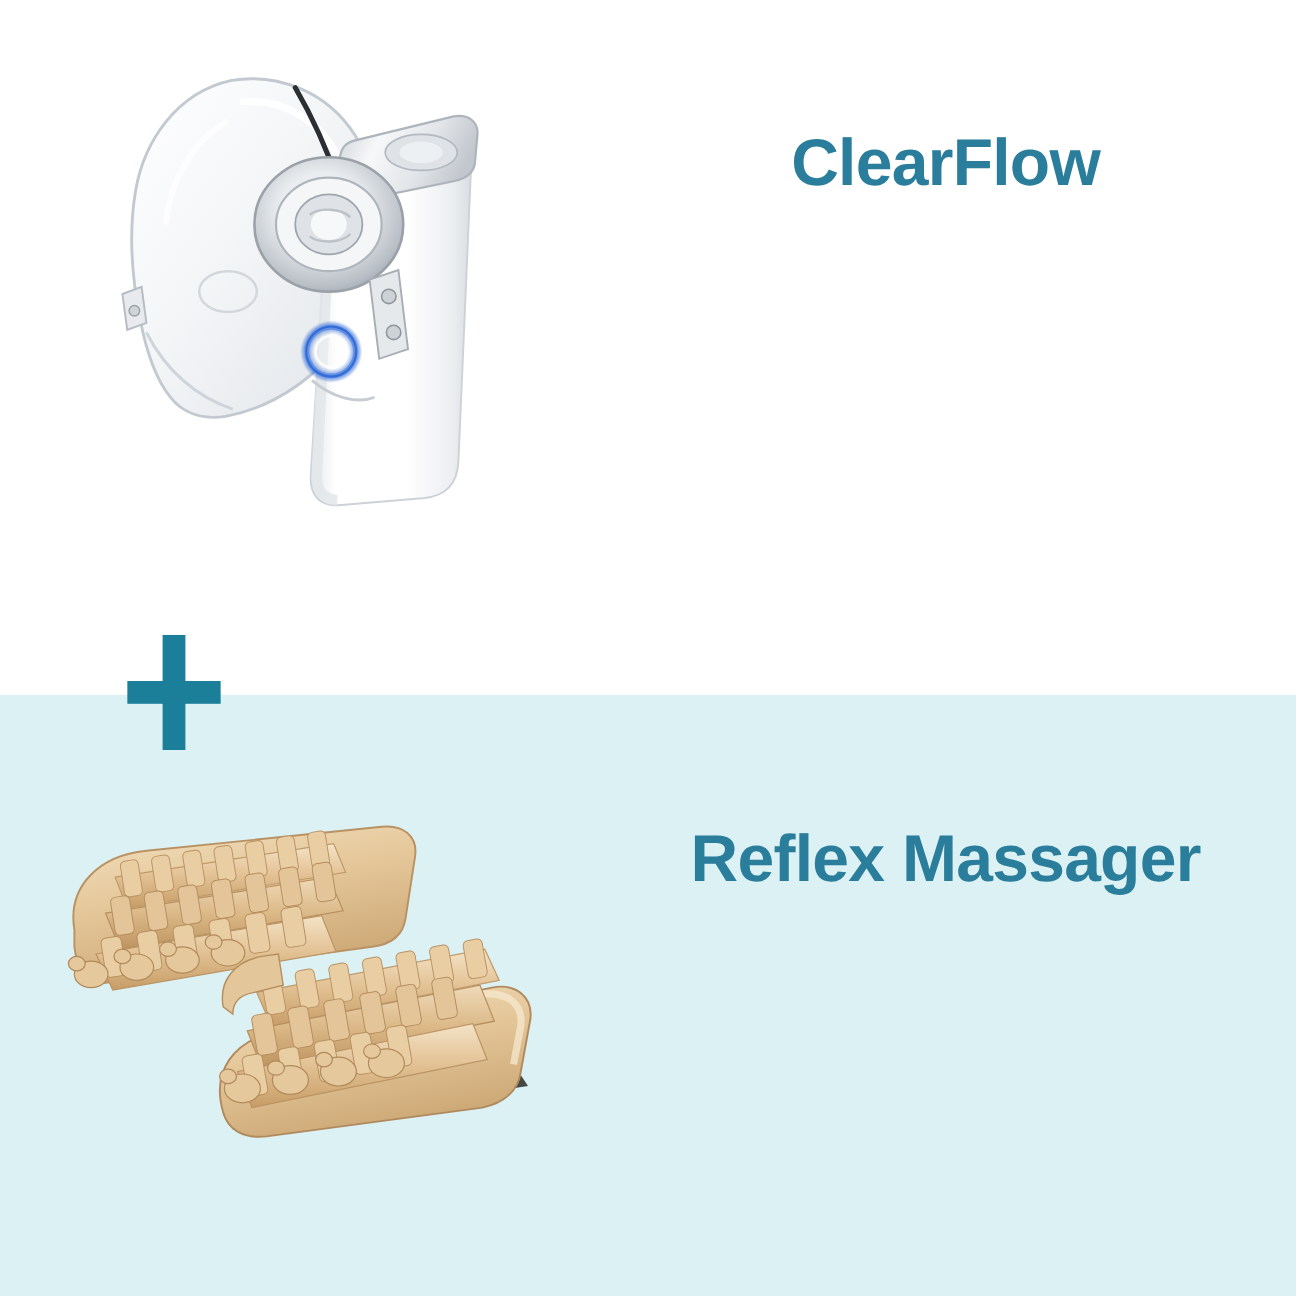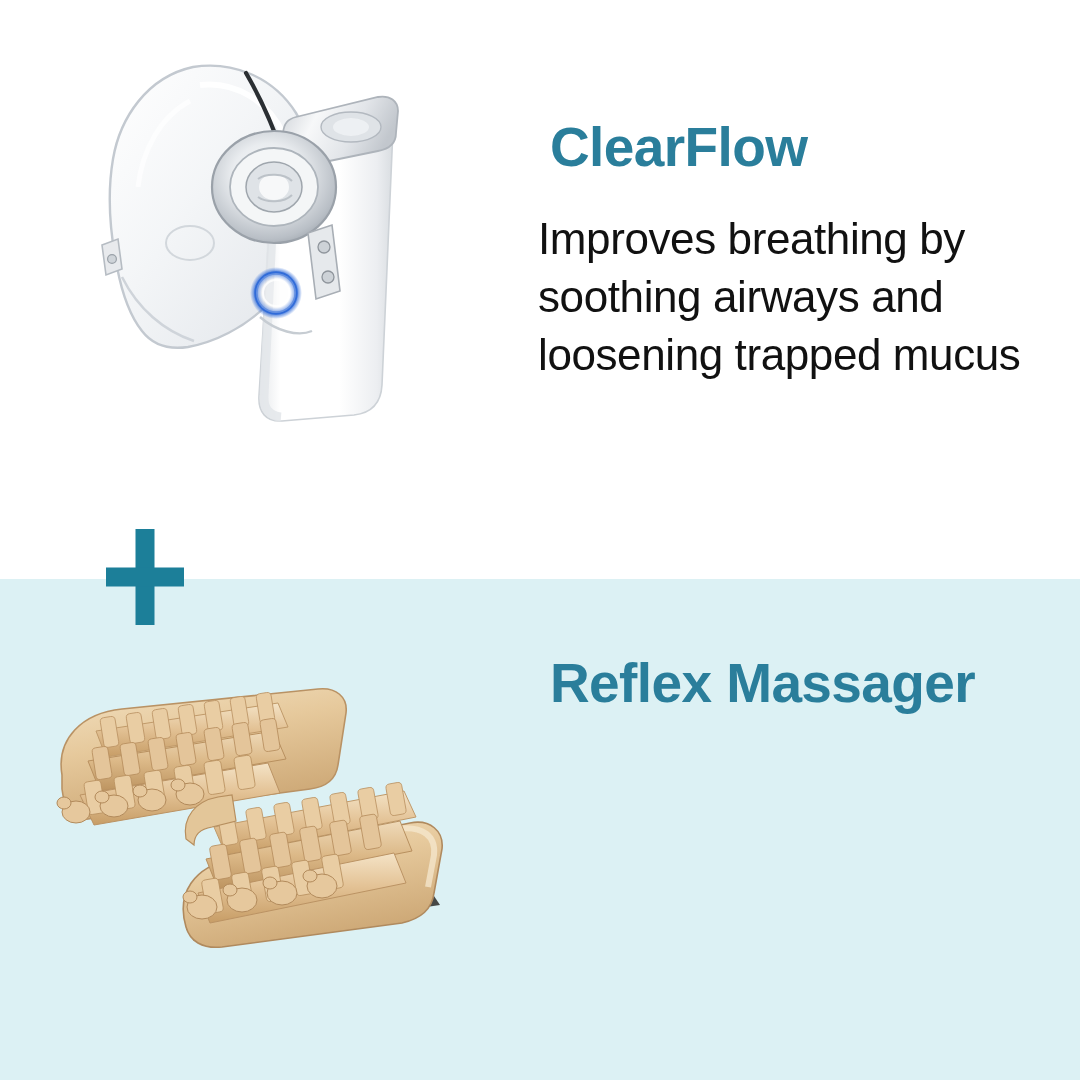--- a/index.html
+++ b/index.html
@@ -57,31 +57,32 @@
     height: 285px;
   }
 
   
   .text-block {
     position: absolute;
     left: 538px;
     width: 500px;
   }
   #clearflow-text { top: 104px; }
-  #massager-text  { top: 640px; }
+  #massager-text  { top: 684px; }
 
   .product-title {
-    margin: 12px;
+    margin: 0;
     color: #2a7e9b;
     font-family: "Liberation Sans", sans-serif;
     font-weight: bold;
     font-size: 55px;
     line-height: 62px;
     letter-spacing: -0.6px;
     white-space: nowrap;
+    text-align: center;
   }
   .product-desc {
     margin: 0;
     padding-top: 20px;
     color: #111111;
     font-family: "Liberation Sans", sans-serif;
     font-weight: 500;
     font-size: 44px;
     line-height: 58px;
     letter-spacing: -0.4px;
@@ -312,20 +313,19 @@
         </g>
 
         <path d="M150 160 C 146 138, 160 122, 182 118 L 196 116
                  L 200 142 L 176 148 C 164 150, 158 156, 158 166 Z" fill="#e3c699" stroke="#b68e5e" stroke-width="1.2"></path>
       </g>
     </svg>
   </div>
 
   <div class="text-block" id="clearflow-text">
     <h2 class="product-title">ClearFlow</h2>
-    <p class="product-desc">Improves breathing by soothing airways and loosening trapped mucus</p>
   </div>
 
   <div class="text-block" id="massager-text">
     <h2 class="product-title">Reflex Massager</h2>
   </div>
 
 </div>
 
 </body></html>

